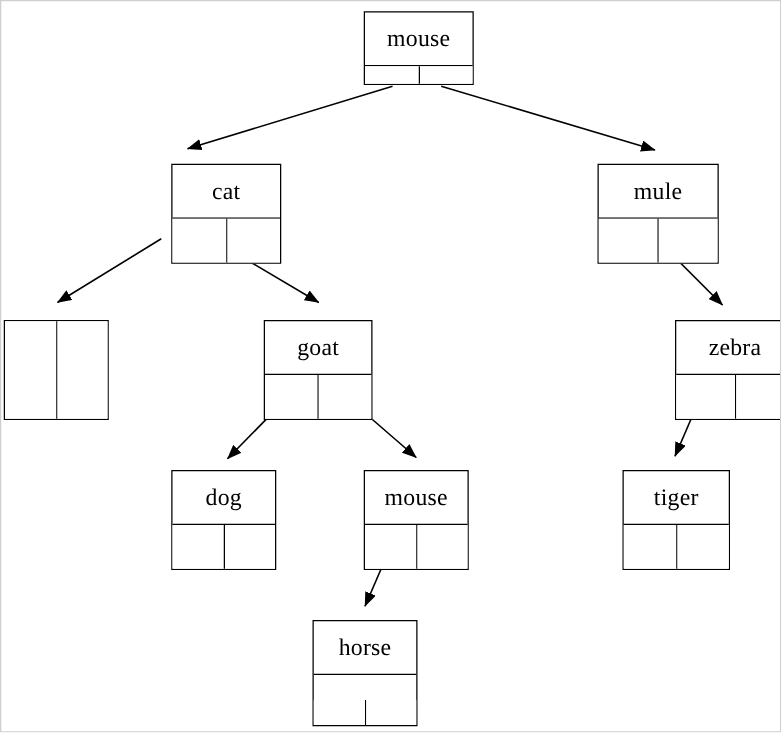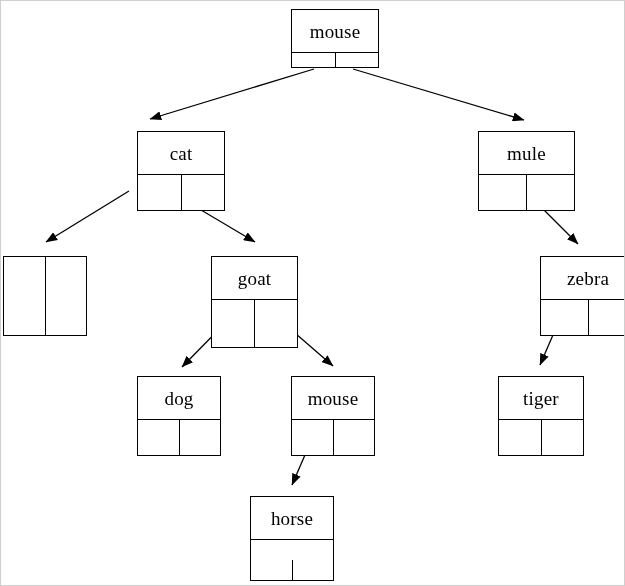--- a/index.html
+++ b/index.html
@@ -103,21 +103,21 @@
           <div class="cell left"></div>
           <div class="cell right"></div>
         </div>
       </div>
       <div class="node" style="left: 2px; top: 255px; width: 84px; height: 80px;">
         <div class="node-cells">
           <div class="cell left"></div>
           <div class="cell right"></div>
         </div>
       </div>
-      <div class="node" style="left: 210px; top: 255px; width: 87px; height: 92px;">
+      <div class="node" style="left: 210px; top: 255px; width: 87px; height: 80px;">
         <div class="node-label">goat</div>
         <div class="node-cells">
           <div class="cell left"></div>
           <div class="cell right"></div>
         </div>
       </div>
       <div class="node" style="left: 539px; top: 255px; width: 96px; height: 80px;">
         <div class="node-label">zebra</div>
         <div class="node-cells">
           <div class="cell left"></div>

